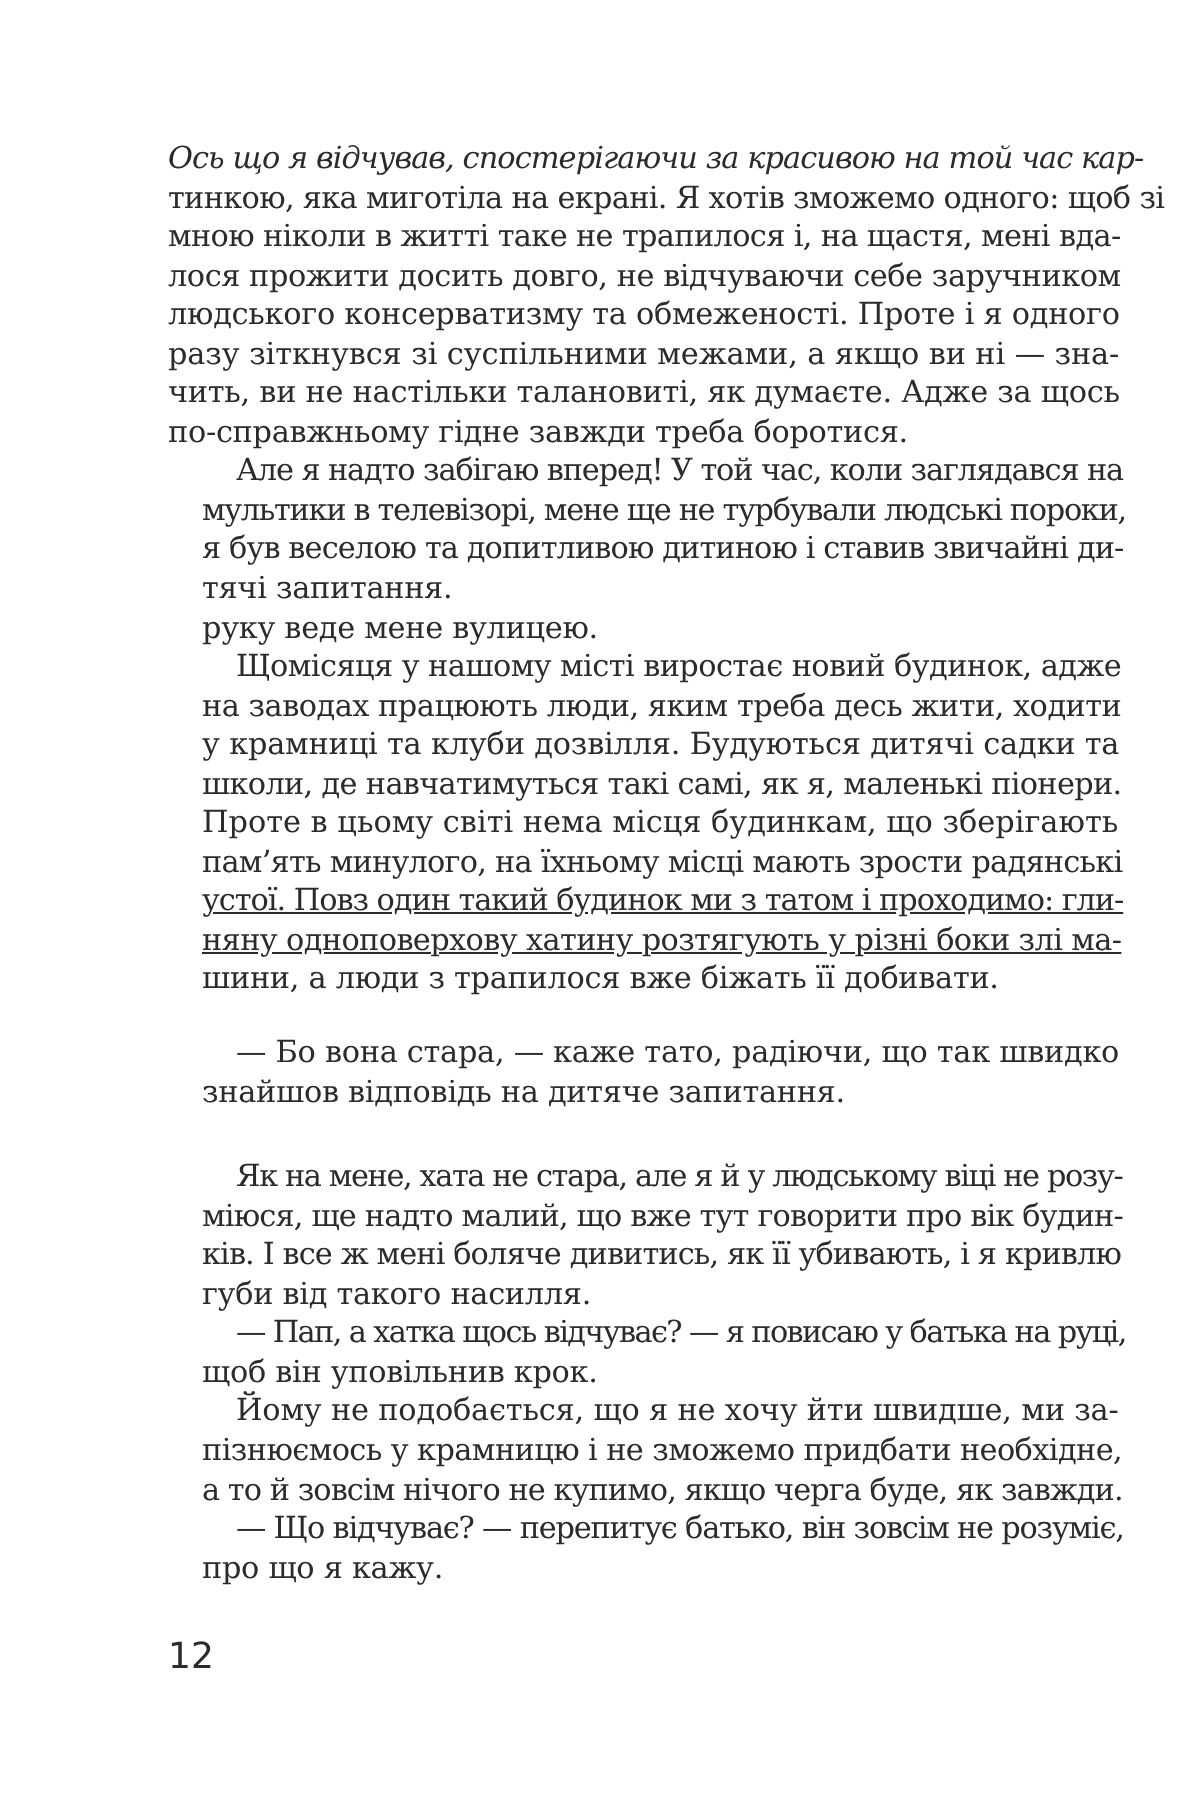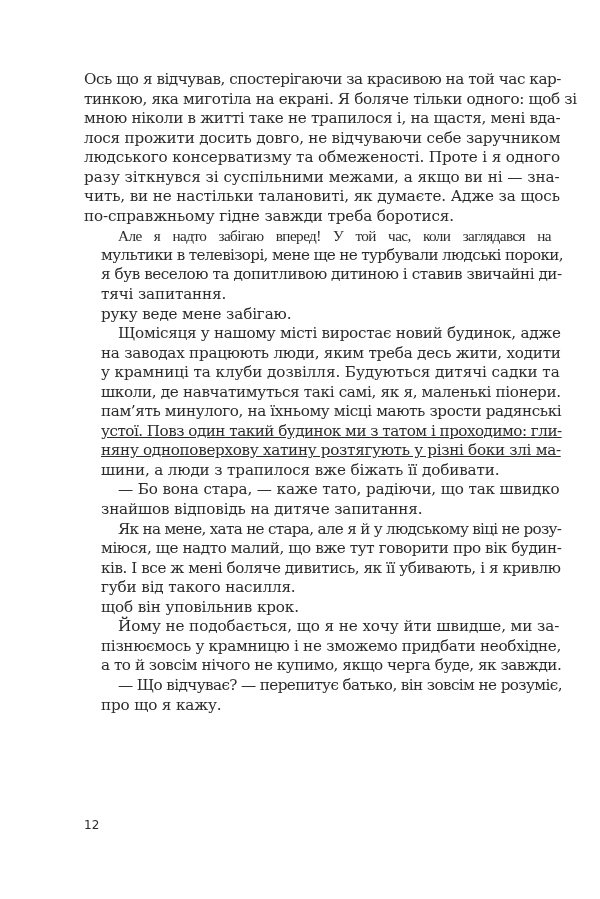--- a/index.html
+++ b/index.html
@@ -51,69 +51,71 @@
     text-align-last: left;
   }
   .line.indent {
     padding-left: 17px;
   }
   .page-number {
     position: absolute;
     left: 84px;
     top: 818px;
     font-family: "DejaVu Sans", "Liberation Sans", sans-serif;
-    font-size: 12px;
+    font-size: 18px;
     color: #2b2b2b;
   }
 </style>
 </head>
 <body>
 
 <div class="page">
   <div class="text-block" id="text-block">
       <div class="para first">
-        <span class="line" style="letter-spacing: -0.463468px;">Ось що я відчував, спостерігаючи за красивою на той час кар-</span>
-        <span class="line" style="letter-spacing: -0.343282px;">тинкою, яка миготіла на екрані. Я боляче тільки одного: щоб зі</span>
+        <span class="line" style="letter-spacing: -0.463468px; font-style: italic;">Ось що я відчував, спостерігаючи за красивою на той час кар-</span>
+        <span class="line" style="letter-spacing: -0.343282px;">тинкою, яка миготіла на екрані. Я хотів зможемо одного: щоб зі</span>
         <span class="line" style="letter-spacing: -0.32337px;">мною ніколи в житті таке не трапилося і, на щастя, мені вда-</span>
         <span class="line" style="letter-spacing: -0.230324px;">лося прожити досить довго, не відчуваючи себе заручником</span>
         <span class="line" style="letter-spacing: -0.141974px;">людського консерватизму та обмеженості. Проте і я одного</span>
         <span class="line" style="letter-spacing: -0.0518565px;">разу зіткнувся зі суспільними межами, а якщо ви ні — зна-</span>
         <span class="line" style="letter-spacing: -0.134737px;">чить, ви не настільки талановиті, як думаєте. Адже за щось</span>
         <span class="line last">по-справжньому гідне завжди треба боротися.</span>
       </div>
       <div class="para">
-        <span class="line indent" style="letter-spacing: -0.564384px; font-family: Liberation Serif, serif;">Але я надто забігаю вперед! У той час, коли заглядався на</span>
+        <span class="line indent" style="letter-spacing: -0.564384px;">Але я надто забігаю вперед! У той час, коли заглядався на</span>
         <span class="line" style="letter-spacing: -0.659667px;">мультики в телевізорі, мене ще не турбували людські пороки,</span>
         <span class="line" style="letter-spacing: -0.448473px;">я був веселою та допитливою дитиною і ставив звичайні ди-</span>
         <span class="line last">тячі запитання.</span>
       </div>
       <div class="para">
-        <span class="line last">руку веде мене забігаю.</span>
+        <span class="line last">руку веде мене вулицею.</span>
       </div>
       <div class="para">
         <span class="line indent" style="letter-spacing: -0.286575px;">Щомісяця у нашому місті виростає новий будинок, адже</span>
         <span class="line" style="letter-spacing: -0.252981px;">на заводах працюють люди, яким треба десь жити, ходити</span>
         <span class="line" style="letter-spacing: -0.0957355px;">у крамниці та клуби дозвілля. Будуються дитячі садки та</span>
         <span class="line" style="letter-spacing: -0.343772px;">школи, де навчатимуться такі самі, як я, маленькі піонери.</span>
+        <span class="line" style="letter-spacing: -0.00347814px;">Проте в цьому світі нема місця будинкам, що зберігають</span>
         <span class="line" style="letter-spacing: -0.38498px;">пам’ять минулого, на їхньому місці мають зрости радянські</span>
         <span class="line" style="letter-spacing: -0.52169px; text-decoration: underline;">устої. Повз один такий будинок ми з татом і проходимо: гли-</span>
         <span class="line" style="letter-spacing: -0.311521px; text-decoration: underline;">няну одноповерхову хатину розтягують у різні боки злі ма-</span>
         <span class="line last">шини, а люди з трапилося вже біжать її добивати.</span>
       </div>
       <div class="para">
-        <span class="line indent" style="letter-spacing: -0.141883px;">— Бо вона стара, — каже тато, радіючи, що так швидко</span>
+        <span class="line indent" style="letter-spacing: -0.141883px; margin-top: 17px;">— Бо вона стара, — каже тато, радіючи, що так швидко</span>
         <span class="line last">знайшов відповідь на дитяче запитання.</span>
       </div>
       <div class="para">
-        <span class="line indent" style="letter-spacing: -0.701701px;">Як на мене, хата не стара, але я й у людському віці не розу-</span>
+        <span class="line indent" style="letter-spacing: -0.701701px; margin-top: 23px;">Як на мене, хата не стара, але я й у людському віці не розу-</span>
         <span class="line" style="letter-spacing: -0.4171px;">міюся, ще надто малий, що вже тут говорити про вік будин-</span>
         <span class="line" style="letter-spacing: -0.447042px;">ків. І все ж мені боляче дивитись, як її убивають, і я кривлю</span>
         <span class="line last">губи від такого насилля.</span>
       </div>
       <div class="para">
+        <span class="line indent" style="letter-spacing: -0.818851px;">— Пап, а хатка щось відчуває? — я повисаю у батька на руці,</span>
         <span class="line last">щоб він уповільнив крок.</span>
       </div>
       <div class="para">
         <span class="line indent" style="letter-spacing: -0.0976814px;">Йому не подобається, що я не хочу йти швидше, ми за-</span>
         <span class="line" style="letter-spacing: -0.298148px;">пізнюємось у крамницю і не зможемо придбати необхідне,</span>
         <span class="line last" style="letter-spacing: -0.476038px;">а то й зовсім нічого не купимо, якщо черга буде, як завжди.</span>
       </div>
       <div class="para">
         <span class="line indent" style="letter-spacing: -0.605905px;">— Що відчуває? — перепитує батько, він зовсім не розуміє,</span>
         <span class="line last">про що я кажу.</span>

